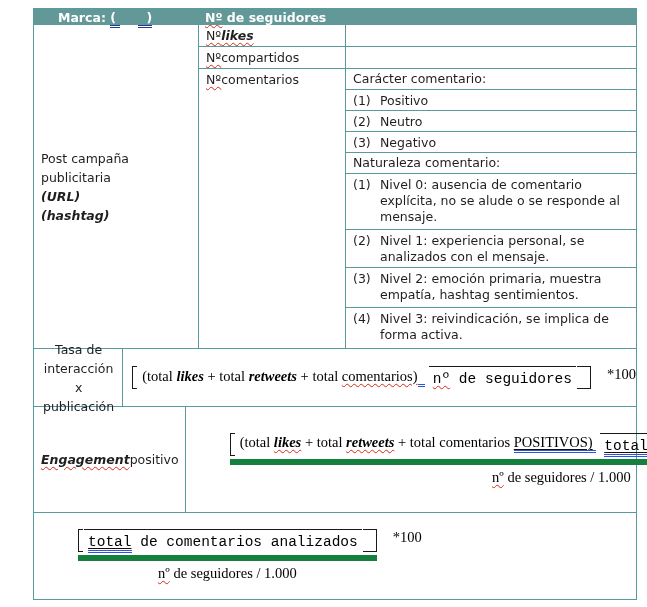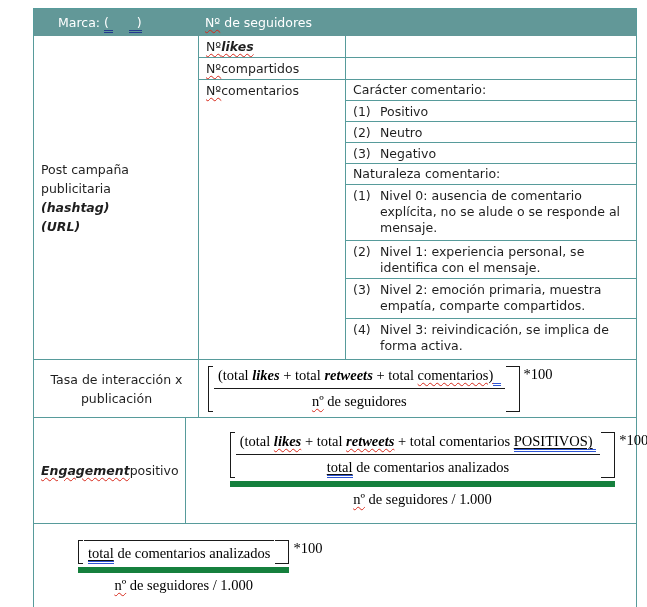--- a/index.html
+++ b/index.html
@@ -9,22 +9,22 @@
     --sq-red:#d6281a;
     --gr-blue:#2e55d4;
     --gr-navy:#23398f;
   }
   *{margin:0;padding:0;box-sizing:border-box;}
   body{background:#ffffff;}
   .page{position:relative;width:647px;height:607px;background:#fff;
         font-family:"DejaVu Sans","Liberation Sans",sans-serif;color:var(--ink);}
   .tbl{position:absolute;left:33px;top:8px;width:604px;border:1px solid var(--border);}
   
-  .thead{position:relative;height:27px;background:var(--header-bg);color:#fff;
-         font-weight:normal;font-size:12.5px;display:flex;align-items:center;}
+  .thead{position:relative;height:16px;background:var(--header-bg);color:#fff;
+         font-weight:bold;font-size:12.5px;display:flex;align-items:center;}
   .h-left{padding-left:24px;white-space:pre;}
   .h-right{position:absolute;left:171px;top:0;height:100%;display:flex;align-items:center;white-space:pre;}
   
   .top{display:flex;height:324px;border-bottom:1px solid var(--border);font-size:12.5px;}
   .c1{width:165px;border-right:1px solid var(--border);display:flex;align-items:center;padding:4px 6px 4px 7px;}
   .c1 .lines{line-height:19px;}
   .c2{width:147px;border-right:1px solid var(--border);display:flex;flex-direction:column;}
   .c3{flex:1;display:flex;flex-direction:column;}
   .r{border-bottom:1px solid var(--border);padding:1px 6px 1px 7px;display:flex;align-items:center;line-height:16px;}
   .h22{height:22px;flex:none;}
@@ -45,26 +45,26 @@
   .blabel{width:165px;border-right:1px solid var(--border);display:flex;align-items:center;
           padding:0 6px 0 7px;line-height:19px;text-align:center;}
   .bform{flex:1;display:flex;align-items:center;padding-left:9px;}
   
   .formula{display:flex;align-items:flex-start;font-family:"Liberation Serif","DejaVu Serif",serif;
            font-size:14.5px;color:#000;}
   .bwrap{display:flex;align-items:stretch;}
   .brk{width:5px;flex:none;align-self:stretch;}
   .brk.l{border-left:1px solid #1a1a1a;border-top:1px solid #1a1a1a;border-bottom:1px solid #1a1a1a;margin-right:1px;}
   .brk.r{border-right:1px solid #1a1a1a;border-top:1px solid #1a1a1a;border-bottom:1px solid #1a1a1a;margin-left:1px;}
-  .frac{display:flex;flex-direction:column;align-items:center;}
+  .frac{display:flex;align-items:center;}
   .fnum{padding:1px 4px 4px 4px;white-space:nowrap;}
-  .fden{align-self:stretch;border-top:1px solid #1a1a1a;text-align:center;padding:4px 4px 2px 4px;white-space:nowrap;}
+  .fden{align-self:stretch;border-top:1px solid #1a1a1a;text-align:center;padding:4px 4px 2px 4px;white-space:nowrap;font-family:Liberation Mono, monospace;}
   .ofrac{display:flex;flex-direction:column;align-items:center;margin-left:35px;}
   .oden{align-self:stretch;border-top:6px solid #15803d;text-align:center;padding:4px 4px 1px 4px;margin-top:3px;white-space:nowrap;}
-  .times{margin-left:4px;margin-top:0px;white-space:pre;}
+  .times{margin-left:16px;margin-top:0px;white-space:pre;}
   
   .i{font-style:italic;font-weight:bold;}
   .sq{text-decoration-line:underline;text-decoration-style:wavy;
       text-decoration-color:var(--sq-red);text-decoration-thickness:1px;text-underline-offset:2px;}
   .ub{text-decoration-line:underline;text-decoration-style:solid;text-decoration-color:#111;
       text-decoration-thickness:1px;text-underline-offset:2px;}
   .bu{border-bottom:3px double var(--gr-blue);}
   .buw{border-bottom:3px double var(--gr-navy);}
 </style>
 </head>
@@ -75,22 +75,22 @@
 
     <div class="thead">
       <div class="h-left"><span>Marca: </span><span class="buw">(&nbsp;</span><span>&nbsp;&nbsp;&nbsp;&nbsp;</span><span class="buw">&nbsp;&nbsp;)</span></div>
       <div class="h-right"><span class="sq">Nº</span><span> de seguidores</span></div>
     </div>
 
     <div class="top">
       <div class="c1">
         <div class="lines">
           <div><span>Post campaña publicitaria</span></div>
+          <div><span class="i">(URL)</span></div>
           <div><span class="i">(hashtag)</span></div>
-          <div><span class="i">(URL)</span></div>
         </div>
       </div>
       <div class="c2">
         <div class="r h22">
             <span class="sq">Nº</span>
             <span> </span>
             <span class="i sq">likes</span>
           </div>
         <div class="r h22">
             <span class="sq">Nº</span>
@@ -121,25 +121,25 @@
         </div>
         <div class="r h21">
             <span>Naturaleza comentario:</span>
           </div>
         <div class="r mh56 item">
           <span class="no">(1)</span>
           <span class="txt">Nivel 0: ausencia de comentario explícita, no se alude o se responde al mensaje.</span>
         </div>
         <div class="r mh38 item">
           <span class="no">(2)</span>
-          <span class="txt">Nivel 1: experiencia personal, se identifica con el mensaje.</span>
+          <span class="txt">Nivel 1: experiencia personal, se analizados con el mensaje.</span>
         </div>
         <div class="r mh40 item">
           <span class="no">(3)</span>
-          <span class="txt">Nivel 2: emoción primaria, muestra empatía, comparte compartidos.</span>
+          <span class="txt">Nivel 2: emoción primaria, muestra empatía, hashtag sentimientos.</span>
         </div>
         <div class="r item noline" style="flex:1;">
           <span class="no">(4)</span>
           <span class="txt">Nivel 3: reivindicación, se implica de forma activa.</span>
         </div>
       </div>
     </div>
 
     <div class="brow h58">
       <div class="blabel">

